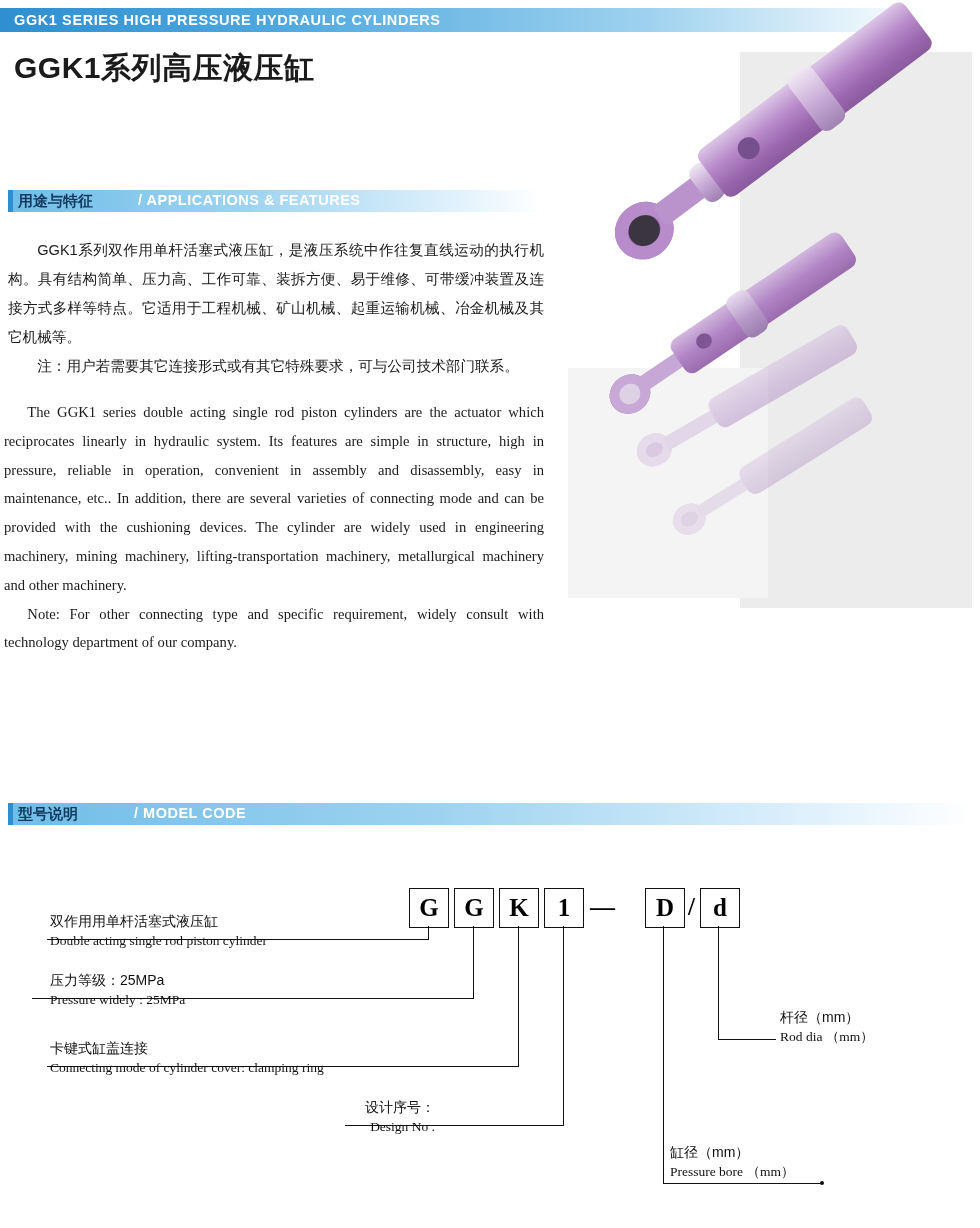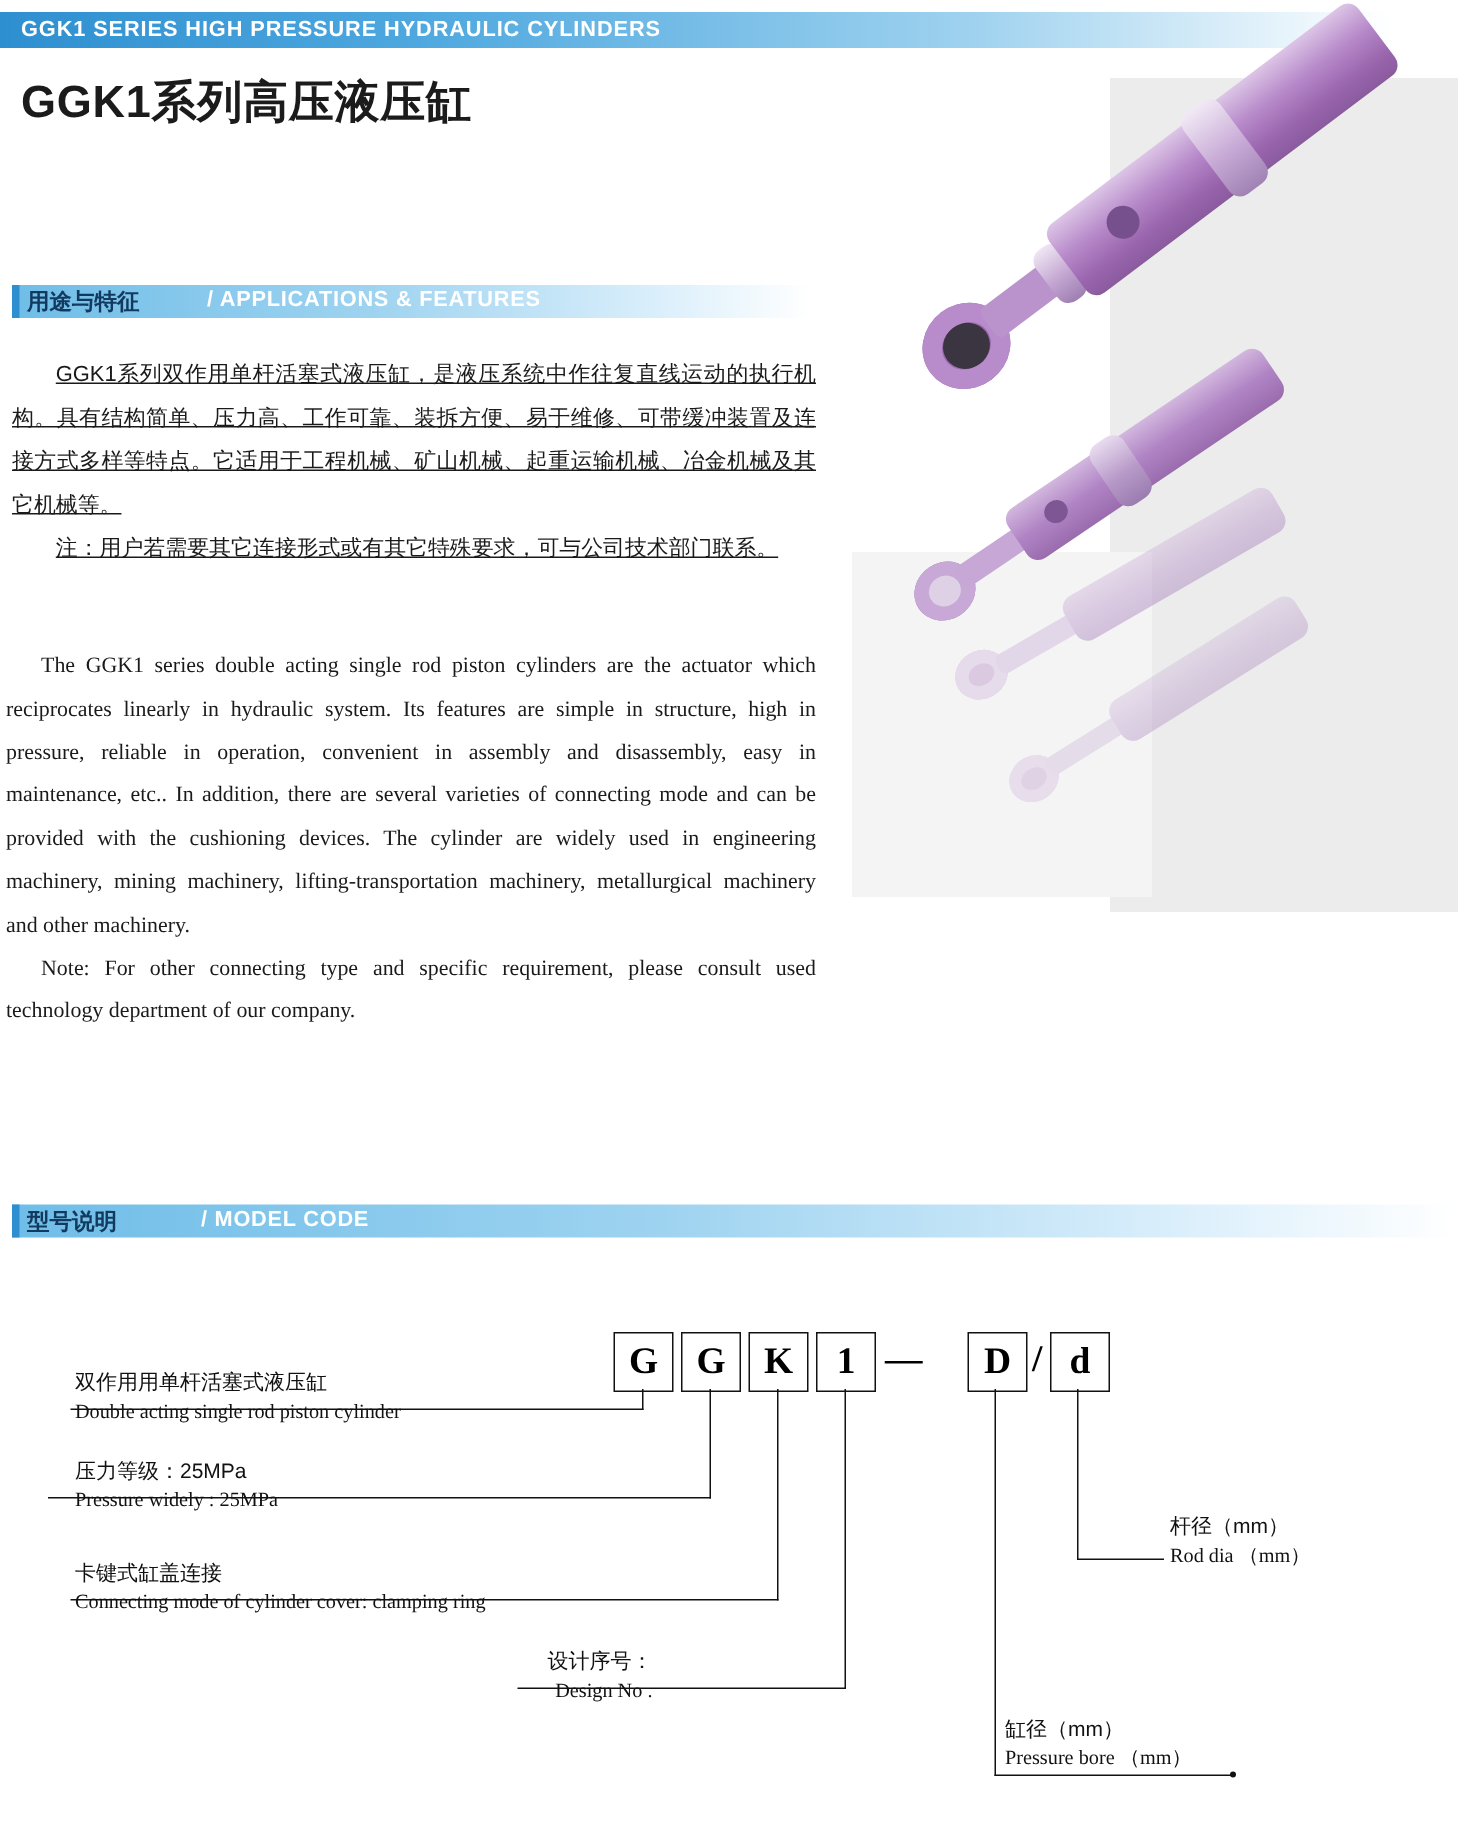--- a/index.html
+++ b/index.html
@@ -98,34 +98,32 @@
   
   .cn-copy {
     position: absolute;
     left: 8px; top: 236px;
     width: 536px;
     font-family: "Liberation Sans", sans-serif;
     font-size: 14.6px;
     line-height: 29px;
     color: #1a1a1a;
     text-align: justify;
-    text-decoration: underline;
   }
   .cn-copy p { margin: 0; text-indent: 2em; }
 
   .en-copy {
     position: absolute;
     left: 4px; top: 398px;
     width: 540px;
     font-family: "Liberation Serif", serif;
     font-size: 14.6px;
     line-height: 28.8px;
     color: #1a1a1a;
     text-align: justify;
-    margin-top: 32px;
   }
   .en-copy p { margin: 0; }
   .en-copy p.indent { text-indent: 1.6em; }
   .en-copy p + p { margin-top: 0px; }
 
   
   .photo {
     position: absolute;
     left: 568px; top: 38px;
     width: 404px; height: 560px;
@@ -239,21 +237,21 @@
   <div class="en">/ APPLICATIONS  &amp;  FEATURES</div>
 </div>
 
 <div class="cn-copy">
   <p>GGK1系列双作用单杆活塞式液压缸，是液压系统中作往复直线运动的执行机构。具有结构简单、压力高、工作可靠、装拆方便、易于维修、可带缓冲装置及连接方式多样等特点。它适用于工程机械、矿山机械、起重运输机械、冶金机械及其它机械等。</p>
   <p>注：用户若需要其它连接形式或有其它特殊要求，可与公司技术部门联系。</p>
 </div>
 
 <div class="en-copy">
   <p class="indent">The GGK1 series double acting single rod piston cylinders are the actuator which reciprocates linearly in hydraulic system. Its features are simple in structure, high in pressure, reliable in operation, convenient in assembly and disassembly, easy in maintenance, etc.. In addition, there are several varieties of connecting mode and can be provided with the cushioning devices. The cylinder are widely used in engineering machinery, mining machinery, lifting-transportation machinery, metallurgical machinery and other machinery.</p>
-  <p class="indent">Note: For other connecting type and specific requirement, please consult used technology department of our company.</p>
+  <p class="indent">Note: For other connecting type and specific requirement, widely consult with technology department of our company.</p>
 </div>
 
 <div class="photo">
   <div class="bg-panel"></div>
   <div class="bg-panel2"></div>
 
   <div class="cyl" style="left:90px; top:400px; width:230px; height:60px; transform: rotate(-32deg); opacity:0.32;">
     <div class="eye" style="left:0px; top:14px; width:34px; height:30px; background:#b48cc6; box-shadow: inset 0 0 0 8px #cdb0da;"></div>
     <div class="rod" style="left:28px; top:22px; width:60px; height:13px; background:#c6aad4;"></div>
     <div class="barrel" style="left:82px; top:13px; width:145px; height:31px; background:linear-gradient(to bottom,#c9afd8,#b089c4 55%,#9f77b5);"></div>

